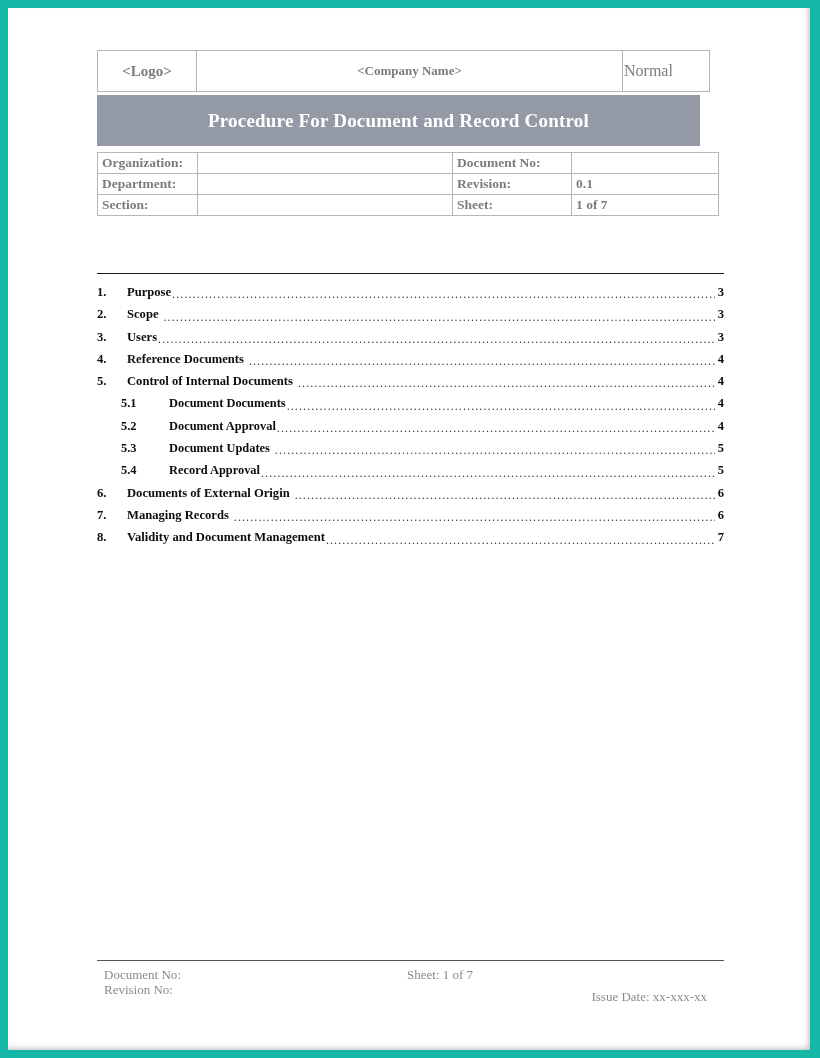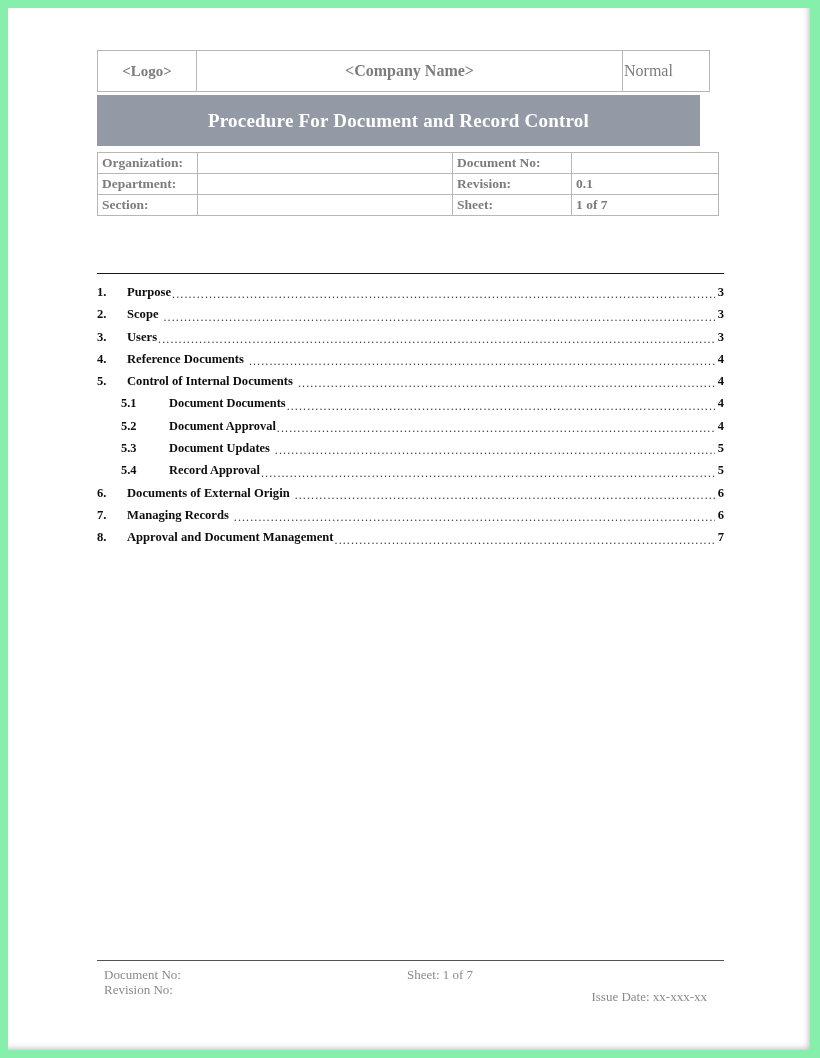--- a/index.html
+++ b/index.html
@@ -15,21 +15,21 @@
   }
 
   
   .frame {
     position: absolute;
     left: 0;
     top: 0;
     width: 820px;
     height: 1058px;
     box-sizing: border-box;
-    background: #86efac;
+    background: #14b8a6;
     padding: 8px 10px 8px 8px;
   }
   .page {
     position: relative;
     width: 100%;
     height: 100%;
     background: #ffffff;
     box-sizing: border-box;
     box-shadow: inset -3px -3px 6px -2px rgba(0,0,0,0.28);
   }
@@ -58,21 +58,21 @@
   td.logo-cell {
     width: 96px;
     text-align: center;
     font-weight: bold;
     font-size: 15px;
   }
   td.company-cell {
     width: 423px;
     text-align: center;
     font-weight: bold;
-    font-size: 16px;
+    font-size: 13px;
   }
   td.normal-cell {
     width: 84px;
     font-weight: normal;
     font-size: 16px;
   }
 
   
   .banner {
     margin-top: 3px;
@@ -295,21 +295,21 @@
             <span class="toc-page">6</span>
           </div>
           <div class="toc-row">
             <span class="toc-num">7.</span>
             <span class="toc-title gap">Managing Records</span>
             <span class="toc-dots">.......................................................................................................................................................................................................</span>
             <span class="toc-page">6</span>
           </div>
           <div class="toc-row">
             <span class="toc-num">8.</span>
-            <span class="toc-title">Approval and Document Management</span>
+            <span class="toc-title">Validity and Document Management</span>
             <span class="toc-dots">.......................................................................................................................................................................................................</span>
             <span class="toc-page">7</span>
           </div>
         </div>
 
     </div>
 
     <div class="footer">
       <div class="footer-rule"></div>
       <div class="footer-body">

